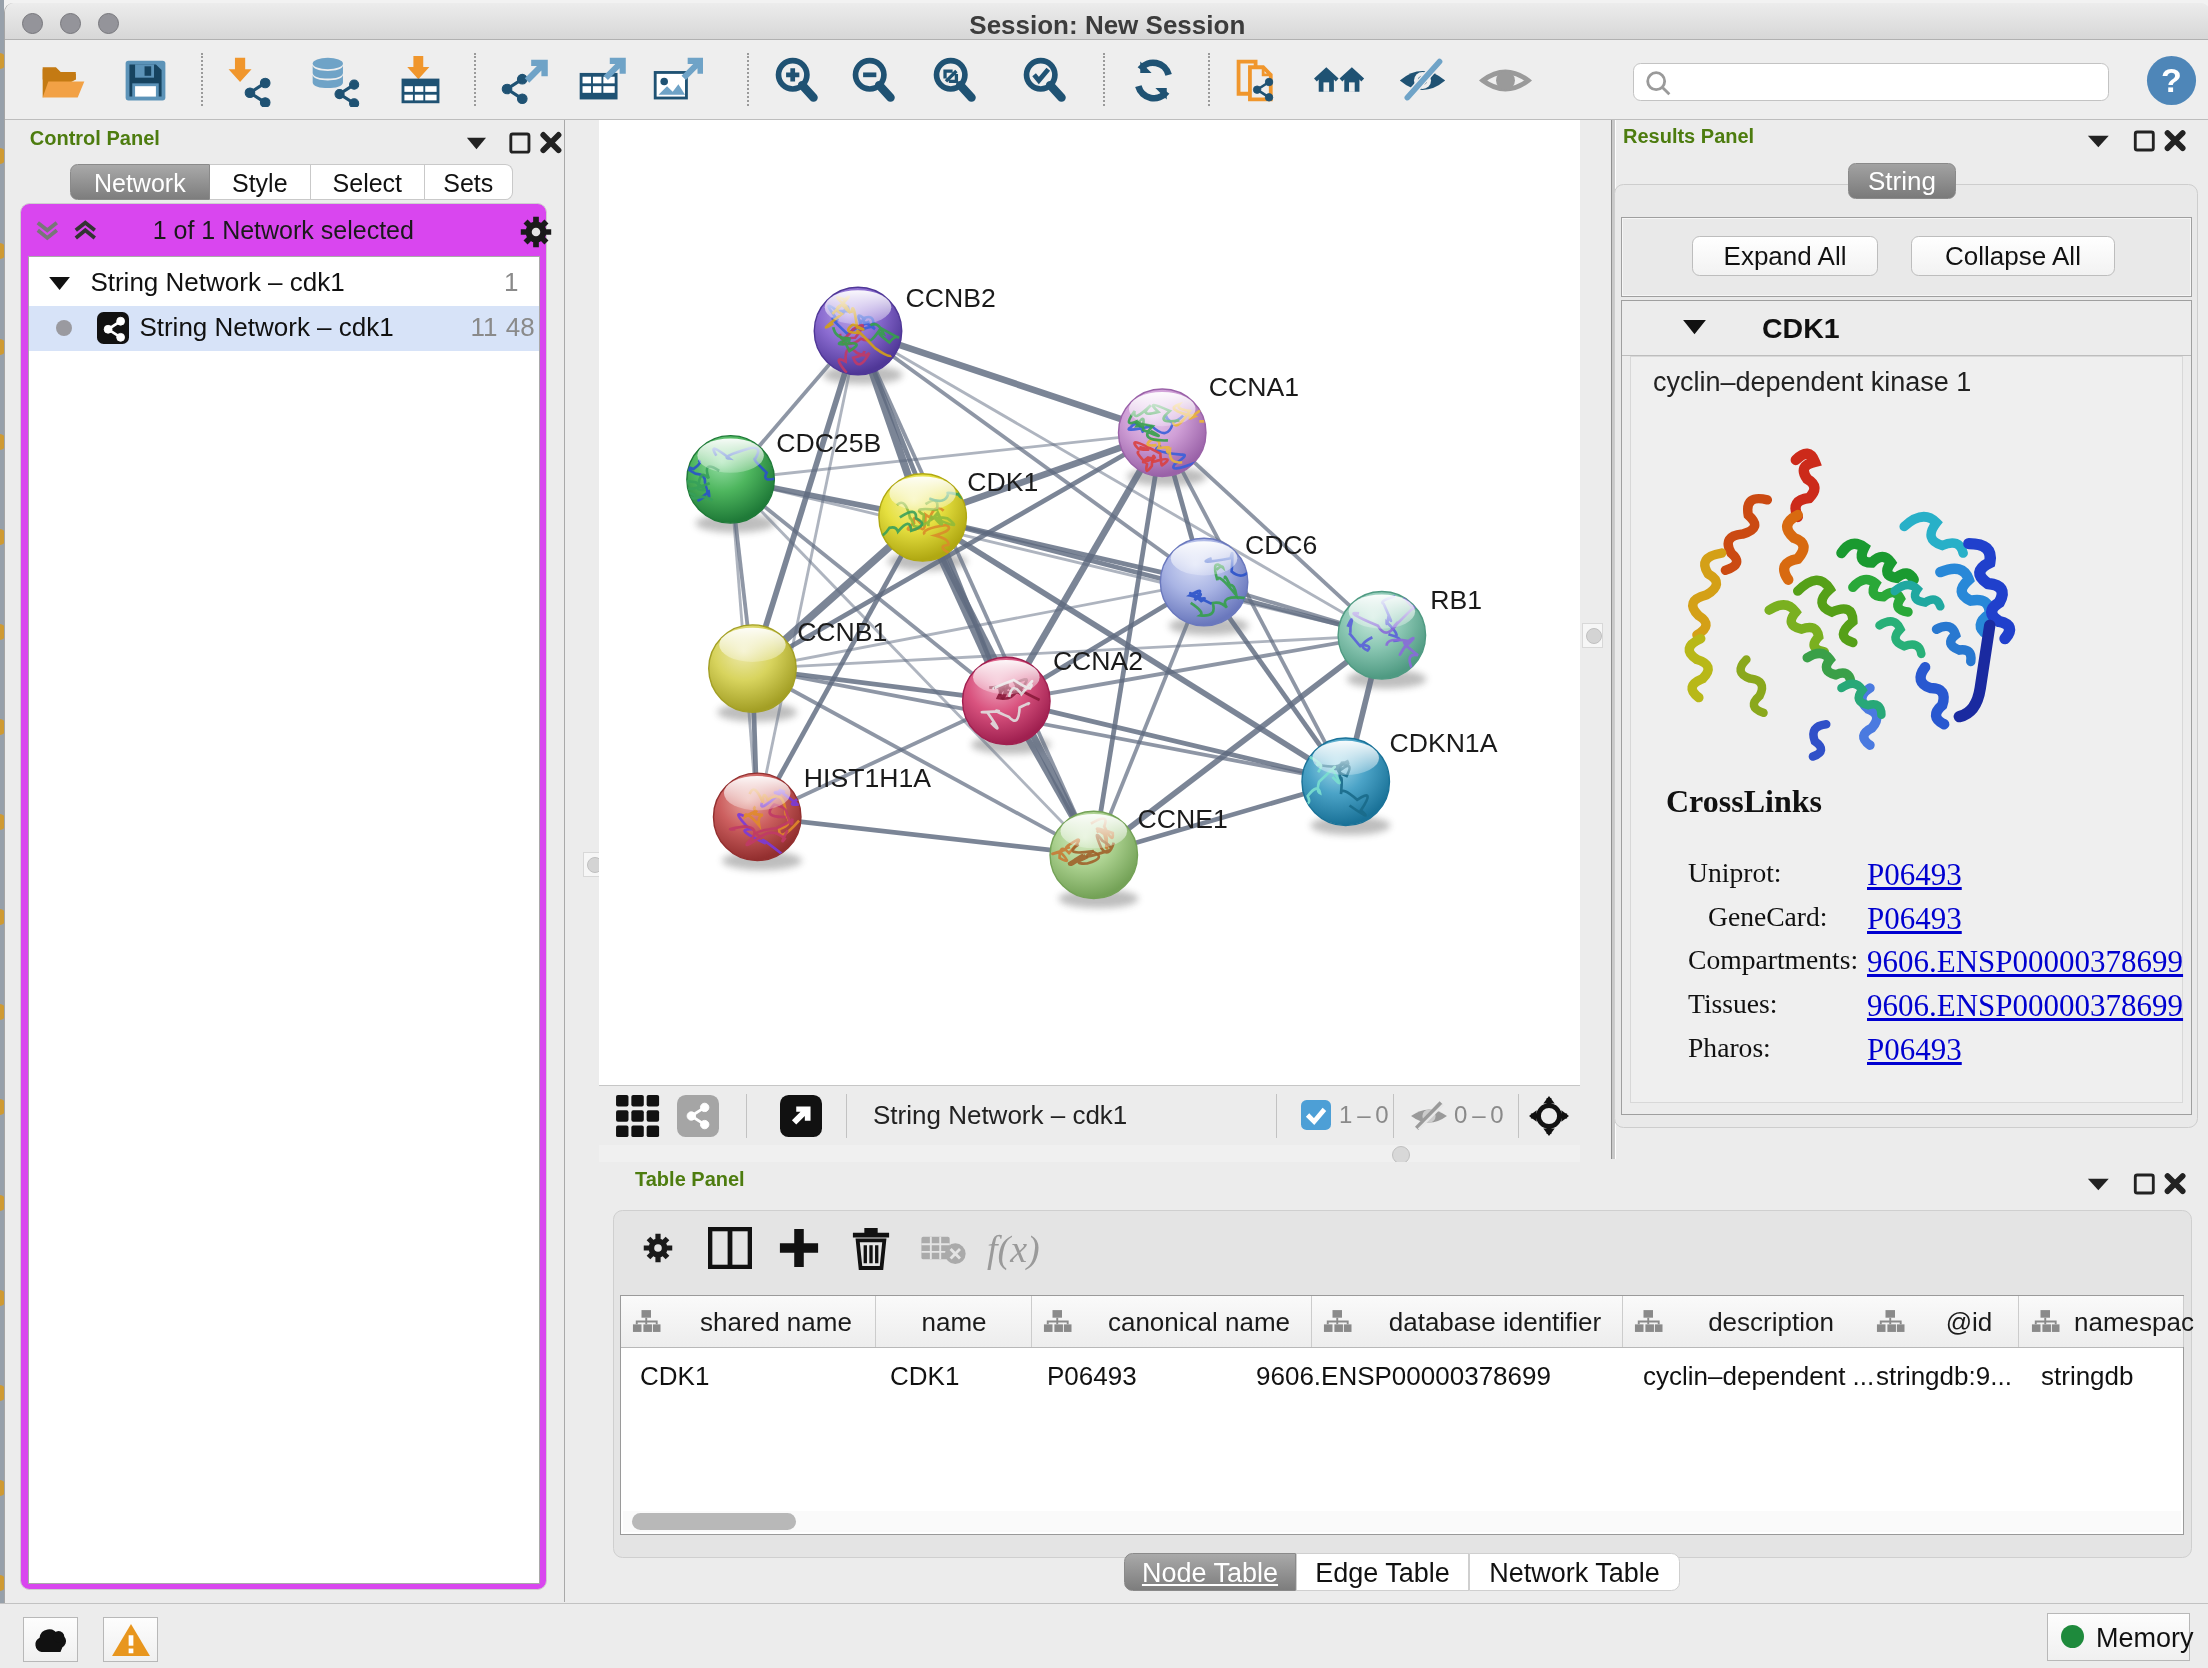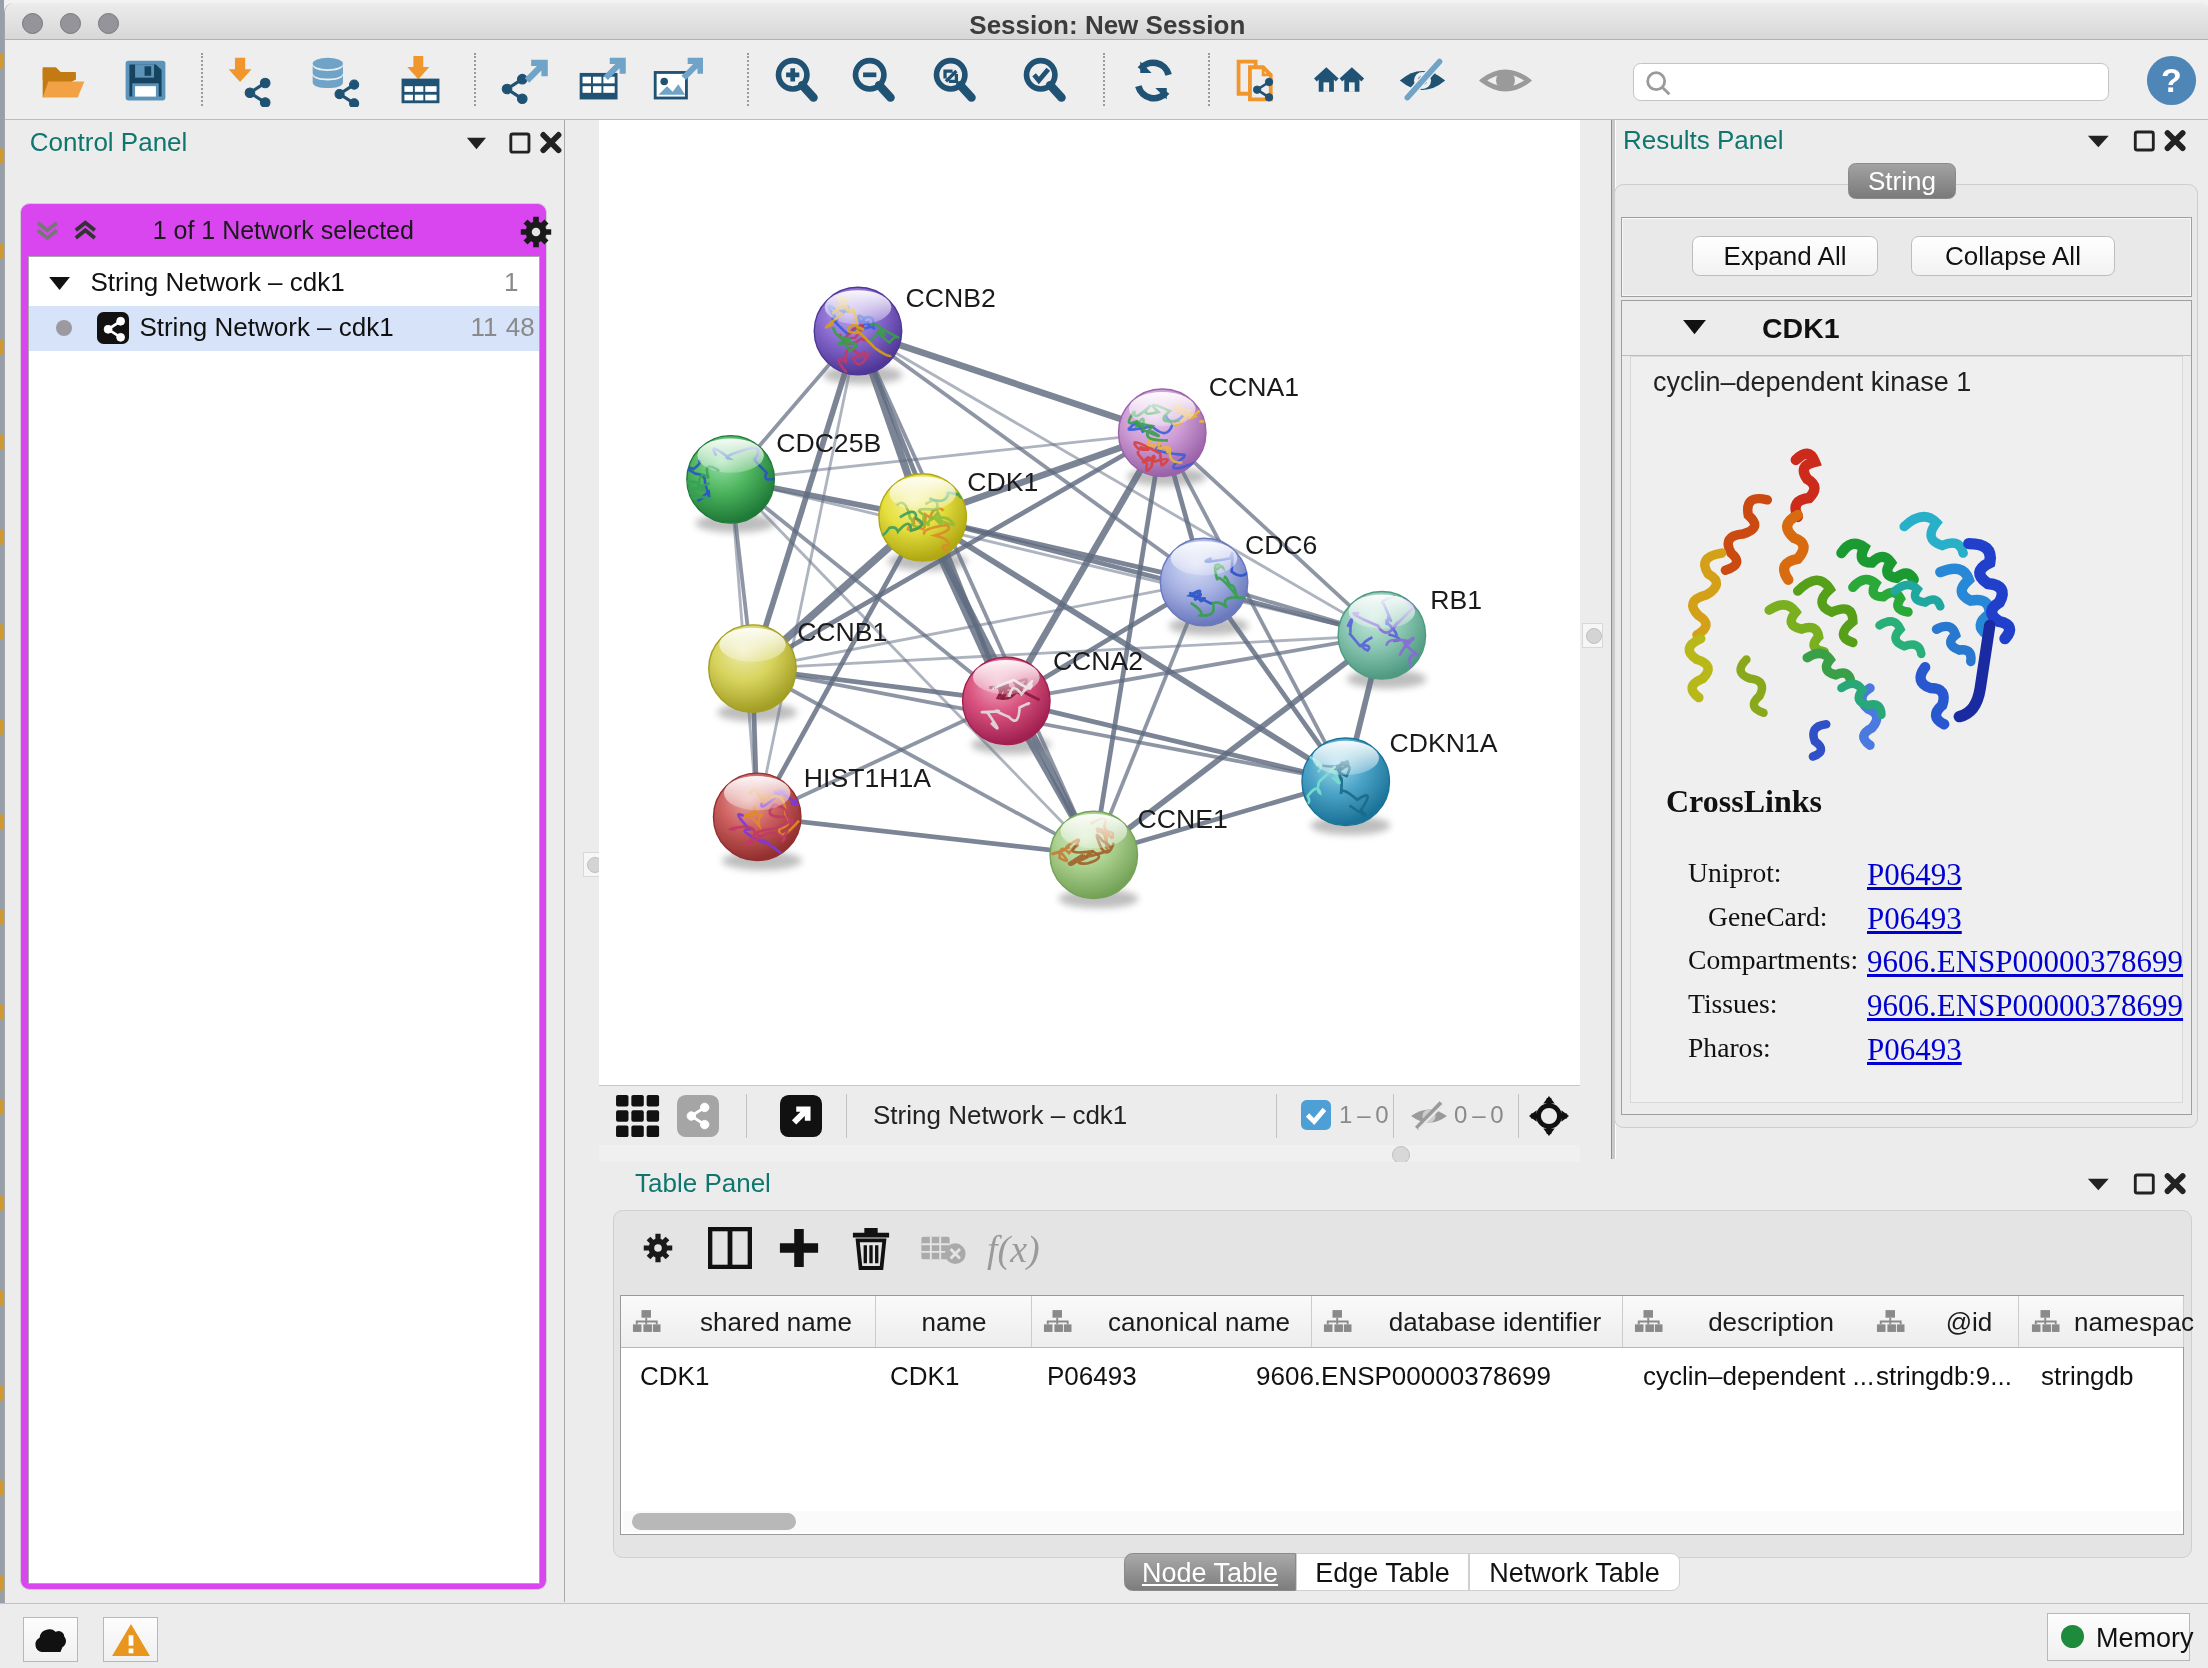--- a/index.html
+++ b/index.html
@@ -15,21 +15,21 @@
 #titletext{position:absolute;top:6.7px;left:0;right:0;text-align:center;
  font-size:26px;font-weight:bold;color:#3c3c3c;}
 #toolbar{position:absolute;left:0;top:37px;right:0;height:80px;background:#eeeeee;
  border-bottom:1px solid #bdbdbd;box-sizing:border-box;}
 .tsep{position:absolute;top:13.3px;height:53px;width:0;
  border-left:2.9px dotted #9a9a9a;}
 .ticon{position:absolute;top:14.3px;width:53px;height:53px;}
 #searchbox{position:absolute;left:1628px;top:23px;width:476px;height:38px;
  background:#fff;border:1px solid #c3c3c3;border-radius:7.6px;box-sizing:border-box;}
 
-.paneltitle{font-size:26px;color:#0f766e;}
+.paneltitle{font-size:20px;color:#4d7c0f;font-weight:bold;}
 
 #cpanel{position:absolute;left:0px;top:117px;width:559px;height:1482px;
  background:#ececec;border-right:1px solid #a9a9a9;}
 .tabrow{position:absolute;display:flex;}
 .tab{height:36px;line-height:36px;text-align:center;font-size:25px;color:#111;
  background:#fff;border:1px solid #c9c9c9;border-left:none;box-sizing:border-box;}
 .tab.first{border-left:1px solid #c9c9c9;border-radius:7.6px 0 0 7.6px;}
 .tab.last{border-radius:0 7.6px 7.6px 0;}
 .tab.sel{background:linear-gradient(#a9a9a9,#7d7d7d);color:#fff;border-color:#8a8a8a;}
 #netcontainer{position:absolute;left:15px;top:83px;width:525px;height:1385px;
@@ -273,20 +273,26 @@
 <text x="27" y="39" text-anchor="middle" font-size="36" font-weight="bold" fill="#fff">?</text>
       </svg>
 </div>
 <div id="cpanel">
 <div class="paneltitle abs" style="left:25px;top:6.7px;">Control Panel</div>
 <svg class="abs" style="left:460px;top:11.4px" width="105" height="25" viewBox="0 0 110 26">
 <path d="M2 7 l20 0 -10 12 z" fill="#222"></path>
 <rect x="48" y="3" width="19" height="19" fill="none" stroke="#222" stroke-width="3" rx="2"></rect>
 <path d="M82 4 l16 16 m0 -16 l-16 16" stroke="#222" stroke-width="6" stroke-linecap="round"></path>
       </svg>
+<div class="tabrow" style="left:65px;top:44px;">
+<div class="tab first sel" style="width:140px;">Network</div>
+<div class="tab" style="width:101px;">Style</div>
+<div class="tab" style="width:114px;">Select</div>
+<div class="tab last" style="width:88px;">Sets</div>
+</div>
 <div id="netcontainer">
 <svg class="abs" style="left:13.3px;top:13.3px" width="76" height="28.5" viewBox="0 0 80 30">
 <g stroke="#777" stroke-width="4" fill="none">
             <path d="M4 6 l10 8 10 -8 M4 14 l10 8 10 -8"></path>
           </g>
 <g stroke="#333" stroke-width="4" fill="none">
             <path d="M44 14 l10 -8 10 8 M44 22 l10 -8 10 8"></path>
           </g>
         </svg>
 <div id="netlistheadtxt" style="top:12.4px;">1 of 1 Network selected</div>

